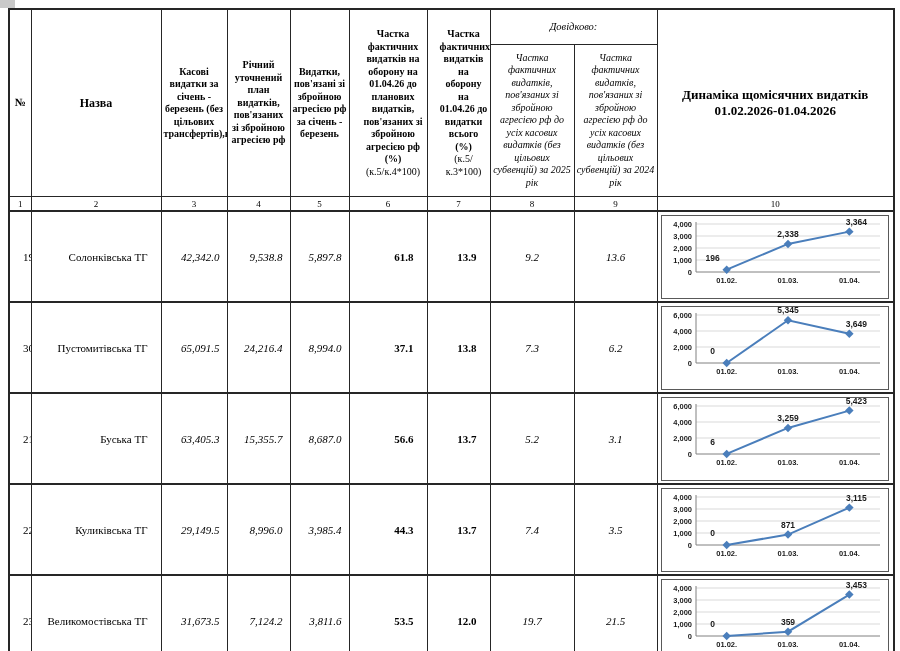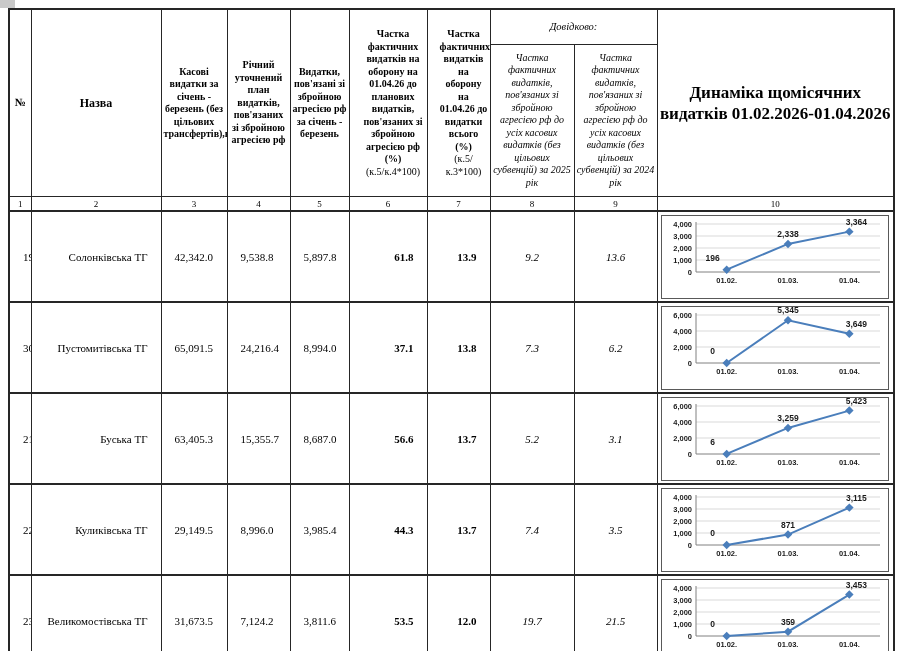--- a/index.html
+++ b/index.html
@@ -15,27 +15,27 @@
   }
   th, td { border:1px solid #262626; overflow:hidden; vertical-align:middle; }
   thead th { font-weight:bold; text-align:center; line-height:1.25; padding:1px 2px; }
   .h-ref { font-size:10.5px; font-style:italic; font-weight:normal; height:14px; padding:10px; }
   .h-num { font-size:11px; }
   .h-name { font-size:12px; }
   .h-small { font-size:10px; }
   .h-pct { font-size:10px;padding-left:12px; }
   .formula { font-weight:normal; display:block; font-size:10px; }
   .h-ital { font-size:10px; font-style:italic; font-weight:normal; }
-  .h-dyn { font-size:17px;margin-left:17px; }
+  .h-dyn { font-size:13px;margin-left:17px; }
   tr.colnums td { height:13px; font-size:9px; text-align:center; padding:0; line-height:12px; }
   tbody tr.datarow { height:90px; border-top:2px solid #262626; }
   tbody td { font-size:11px; padding:1px 13px; }
   td.c-num { text-align:center; }
   td.c-name { text-align:right; padding-left:4px;margin-left:10px; }
-  td.c-val { padding-right:7px; }
+  td.c-val { text-align:right; padding-right:7px;font-style:italic; }
   td.c-bold { text-align:right; font-weight:bold; }
   td.c-ital { text-align:center; font-style:italic; }
   td.c-chart { padding:2px; }
   .chartbox {
     width:226px; height:82px; margin:1px auto 0;
     border:1px solid #595959; background:#fff;
   }
   .ctick { font-family:"Liberation Sans", sans-serif; font-weight:bold; font-size:7.5px; fill:#1a1a1a; }
   .clabel { font-family:"Liberation Sans", sans-serif; font-weight:bold; font-size:8.5px; fill:#1a1a1a; }
 </style>

